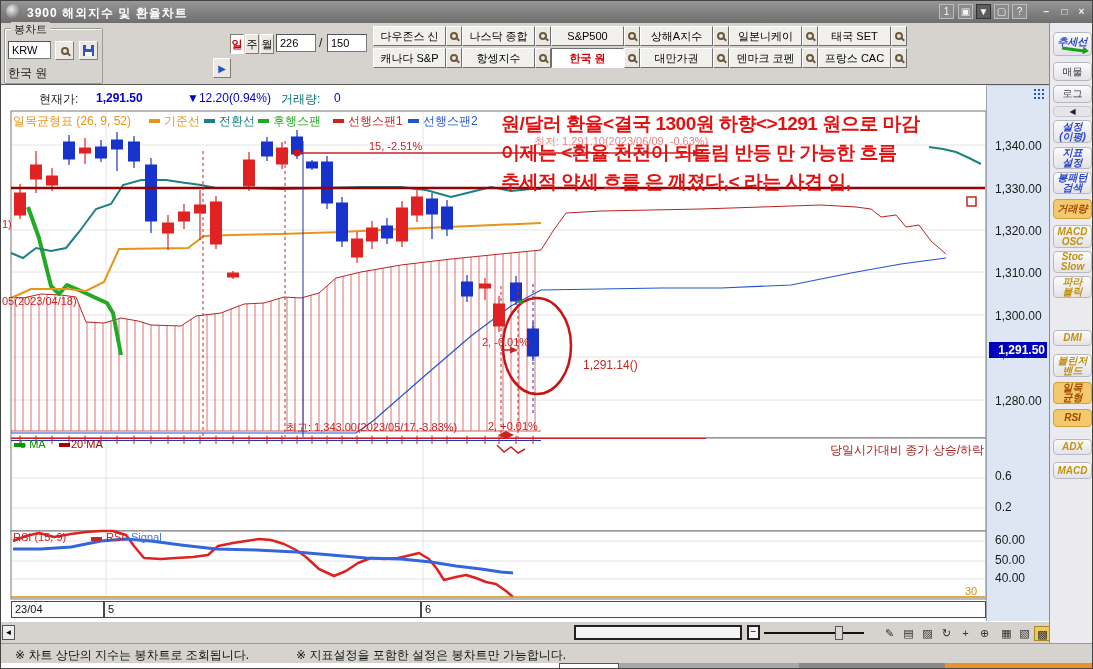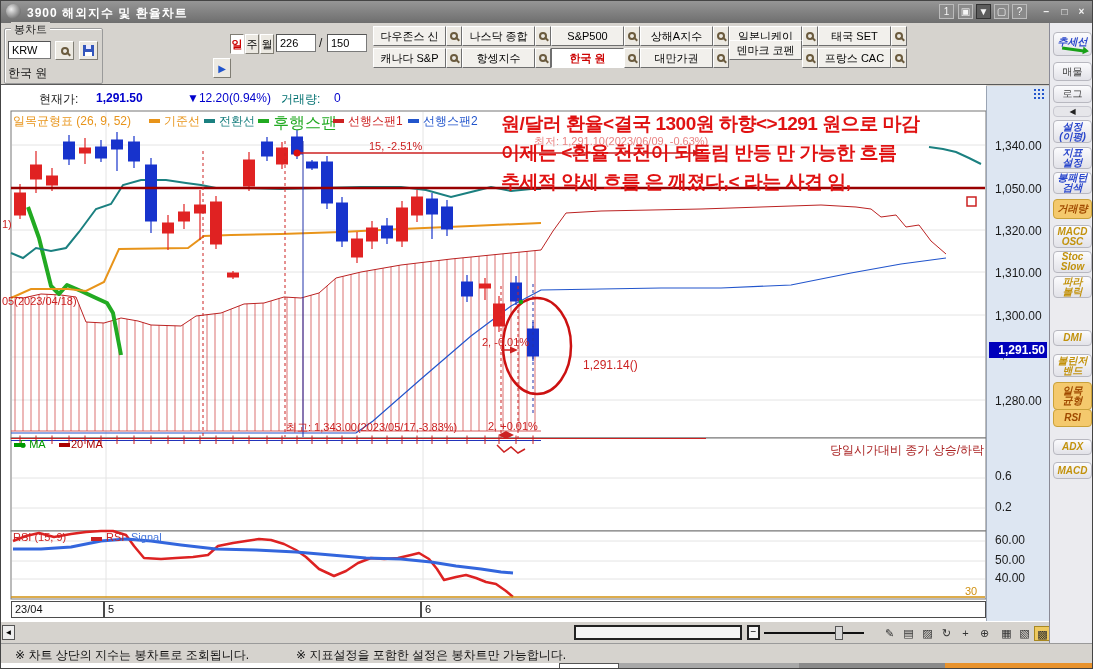--- a/index.html
+++ b/index.html
@@ -106,21 +106,21 @@
         </span><span class="idxb" style="left: 817px; top: 3px;">태국 SET</span><span class="idxq" style="left: 890px; top: 3px;">
           <span class="mag"></span>
         </span><span class="idxb" style="left: 372px; top: 25px;">캐나다 S&amp;P</span><span class="idxq" style="left: 445px; top: 25px;">
           <span class="mag"></span>
         </span><span class="idxb" style="left: 461px; top: 25px;">항셍지수</span><span class="idxq" style="left: 534px; top: 25px;">
           <span class="mag"></span>
         </span><span class="idxb active" style="left: 550px; top: 25px;">한국 원</span><span class="idxq" style="left: 623px; top: 25px;">
           <span class="mag"></span>
         </span><span class="idxb" style="left: 639px; top: 25px;">대만가권</span><span class="idxq" style="left: 712px; top: 25px;">
           <span class="mag"></span>
-        </span><span class="idxb" style="left: 728px; top: 17px;">덴마크 코펜</span><span class="idxq" style="left: 801px; top: 25px;">
+        </span><span class="idxb" style="left: 728px; top: 25px;">덴마크 코펜</span><span class="idxq" style="left: 801px; top: 25px;">
           <span class="mag"></span>
         </span><span class="idxb" style="left: 817px; top: 25px;">프랑스 CAC</span><span class="idxq" style="left: 890px; top: 25px;">
           <span class="mag"></span>
         </span></span>
   </div>
 
   <div class="sep-line"></div>
   <div class="chart-bg"></div>
 
   <div class="pricebar">
@@ -347,21 +347,21 @@
       <polyline points="12,548 40,548 70,546 100,540 125,538 150,540 180,544 215,548 255,549 295,551 330,554 365,557 400,558 430,561 455,565 480,568 500,571 512,572" fill="none" stroke="#3366dd" stroke-width="3" stroke-linejoin="round"></polyline>
       <line x1="10" y1="596" x2="984" y2="596" stroke="#d09010" stroke-width="1.5"></line>
     </svg>
   <div id="chart-texts">
       <div class="ctext" style="left:12px;top:112px;font-size:12px;color:#e8941a">일목균형표 (26, 9, 52)</div>
       <div class="swatch" style="left:148px;top:118px;background:#e8941a"></div>
       <div class="ctext" style="left:163px;top:112px;font-size:12px;color:#e8941a">기준선</div>
       <div class="swatch" style="left:203px;top:118px;background:#1b8080"></div>
       <div class="ctext" style="left:218px;top:112px;font-size:12px;color:#1b8080">전환선</div>
       <div class="swatch" style="left:257px;top:118px;background:#22aa22"></div>
-      <div class="ctext" style="left:272px;top:112px;font-size:16px;color:#22aa22">후행스팬</div>
+      <div class="ctext" style="left:272px;top:112px;font-size:12px;color:#22aa22">후행스팬</div>
       <div class="swatch" style="left:332px;top:118px;background:#cc2222"></div>
       <div class="ctext" style="left:347px;top:112px;font-size:12px;color:#cc2222">선행스팬1</div>
       <div class="swatch" style="left:407px;top:118px;background:#2255cc"></div>
       <div class="ctext" style="left:422px;top:112px;font-size:12px;color:#2255cc">선행스팬2</div>
       <div class="ann big" style="left:500px;top:110px">원/달러 환율&lt;결국 1300원 하향&lt;&gt;1291 원으로 마감</div>
       <div class="ann big" style="left:500px;top:139px">이제는 &lt;환율 천천이 되돌림 반등 만 가능한 흐름</div>
       <div class="ann big" style="left:500px;top:168px">추세적 약세 흐름 은  깨졌다,&lt; 라는 사견 임,</div>
       <div class="ann faint" style="left:533px;top:133px">최저: 1,291.10(2023/06/09, -0.63%)</div>
       <div class="ann small" style="left:368px;top:139px">15, -2.51%</div>
       <div class="ann small" style="left:1px;top:217px">1)</div>
@@ -393,21 +393,21 @@
         <i style="left:8px;top:0"></i>
         <i style="left:0;top:4px"></i>
         <i style="left:4px;top:4px"></i>
         <i style="left:8px;top:4px"></i>
         <i style="left:0;top:8px"></i>
         <i style="left:4px;top:8px"></i>
         <i style="left:8px;top:8px"></i>
       </div>
     <div class="curprice" style="top:256px;">1,291.50</div>
   <div class="alabel" style="top: 53px;">1,340.00</div>
-      <div class="alabel" style="top: 96px;">1,050.00</div>
+      <div class="alabel" style="top: 96px;">1,330.00</div>
       <div class="alabel" style="top: 138px;">1,320.00</div>
       <div class="alabel" style="top: 180px;">1,310.00</div>
       <div class="alabel" style="top: 223px;">1,300.00</div>
       <div class="alabel" style="top: 261px;">1,290.00</div>
       <div class="alabel" style="top: 308px; text-align: center;">1,280.00</div>
       <div class="alabel" style="top: 383px;">0.6</div>
       <div class="alabel" style="top: 414px;">0.2</div>
       <div class="alabel" style="top: 447px;">60.00</div>
       <div class="alabel" style="top: 467px;">50.00</div>
       <div class="alabel" style="top: 485px;">40.00</div>
@@ -454,21 +454,21 @@
         <span>파라</span>
         <span>볼릭</span>
       </div>
       <div class="sbtn orange" style="top: 307px; height: 16px;">
         <span>DMI</span>
       </div>
       <div class="sbtn orange" style="top: 331px; height: 23px;">
         <span>볼린저</span>
         <span>밴드</span>
       </div>
-      <div class="sbtn pressed" style="top: 359px; height: 28px;">
+      <div class="sbtn pressed" style="top: 359px; height: 22px;">
         <span>일목</span>
         <span>균형</span>
       </div>
       <div class="sbtn pressed" style="top: 386px; height: 18px;">
         <span>RSI</span>
       </div>
       <div class="sbtn orange" style="top: 416px; height: 16px;">
         <span>ADX</span>
       </div>
       <div class="sbtn orange" style="top: 439px; height: 17px;">

